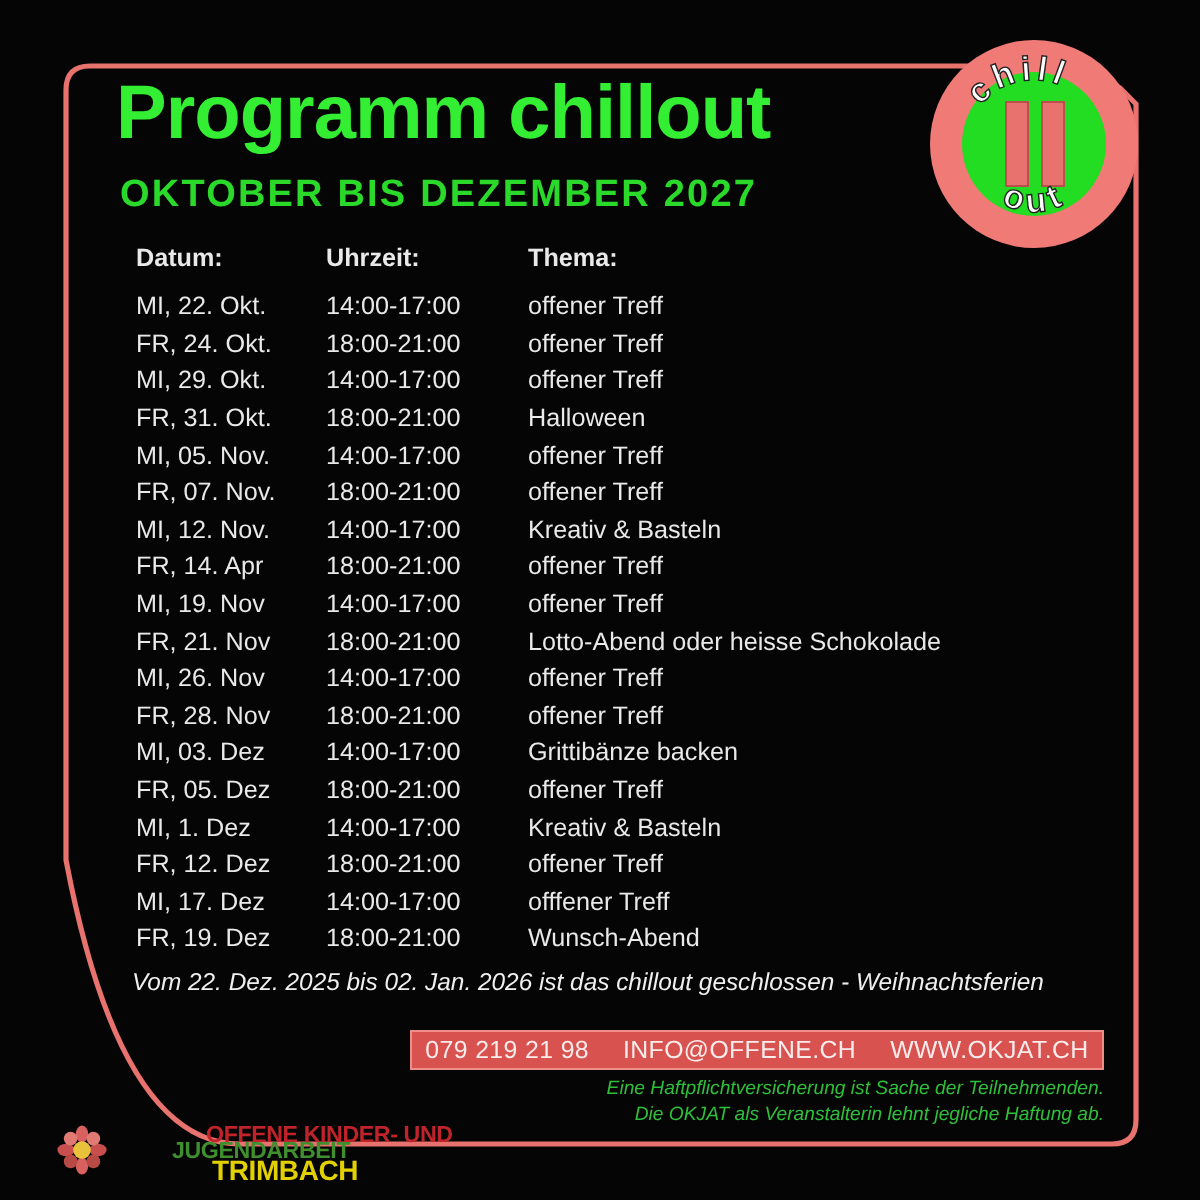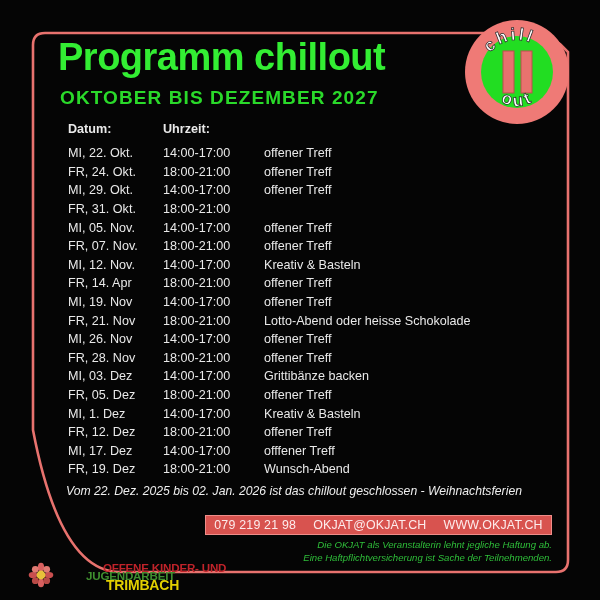--- a/index.html
+++ b/index.html
@@ -218,40 +218,42 @@
       <text font-family="Liberation Sans, sans-serif" font-size="17" font-weight="bold" fill="#ffffff" stroke="#222222" stroke-width="0.7" letter-spacing="3">
         <textPath href="#arcBot" startOffset="33%">out</textPath>
       </text>
     </svg>
   </div>
 
   <div class="schedule">
     <div class="sched-row sched-head">
       <div class="cell col-date">Datum:</div>
       <div class="cell col-time">Uhrzeit:</div>
+      <div class="cell col-topic">Thema:</div>
     </div>
 
     <div class="sched-row">
       <div class="cell col-date">MI, 22. Okt.</div>
       <div class="cell col-time">14:00-17:00</div>
       <div class="cell col-topic">offener Treff</div>
     </div>
     <div class="sched-row">
       <div class="cell col-date">FR, 24. Okt.</div>
       <div class="cell col-time">18:00-21:00</div>
       <div class="cell col-topic">offener Treff</div>
     </div>
     <div class="sched-row">
       <div class="cell col-date">MI, 29. Okt.</div>
       <div class="cell col-time">14:00-17:00</div>
       <div class="cell col-topic">offener Treff</div>
     </div>
     <div class="sched-row">
       <div class="cell col-date">FR, 31. Okt.</div>
       <div class="cell col-time">18:00-21:00</div>
+      <div class="cell col-topic">Halloween</div>
     </div>
     <div class="sched-row">
       <div class="cell col-date">MI, 05. Nov.</div>
       <div class="cell col-time">14:00-17:00</div>
       <div class="cell col-topic">offener Treff</div>
     </div>
     <div class="sched-row">
       <div class="cell col-date">FR, 07. Nov.</div>
       <div class="cell col-time">18:00-21:00</div>
       <div class="cell col-topic">offener Treff</div>
@@ -315,27 +317,27 @@
       <div class="cell col-date">FR, 19. Dez</div>
       <div class="cell col-time">18:00-21:00</div>
       <div class="cell col-topic">Wunsch-Abend</div>
     </div>
   </div>
 
   <div class="holiday-note">Vom 22. Dez. 2025 bis 02. Jan. 2026 ist das chillout geschlossen - Weihnachtsferien</div>
 
   <div class="contact-band">
     <span>079 219 21 98</span>
-    <span>OKJAT@OKJAT.CH</span>
+    <span>INFO@OFFENE.CH</span>
     <span>WWW.OKJAT.CH</span>
   </div>
 
   <div class="disclaimer">
+    <div>Eine Haftpflichtversicherung ist Sache der Teilnehmenden.</div>
     <div>Die OKJAT als Veranstalterin lehnt jegliche Haftung ab.</div>
-    <div>Eine Haftpflichtversicherung ist Sache der Teilnehmenden.</div>
   </div>
 
   <div class="okjat-logo">
     <svg class="okjat-mark" viewBox="0 0 26 26" xmlns="http://www.w3.org/2000/svg">
       <g>
         <ellipse cx="13" cy="5" rx="3.1" ry="4.3" fill="#d8605f"></ellipse>
         <ellipse cx="13" cy="21" rx="3.1" ry="4.3" fill="#d8605f"></ellipse>
         <ellipse cx="5" cy="13" rx="4.3" ry="3.1" fill="#c94f4f"></ellipse>
         <ellipse cx="21" cy="13" rx="4.3" ry="3.1" fill="#c94f4f"></ellipse>
         <ellipse cx="7.3" cy="7.3" rx="3.4" ry="3.4" fill="#e07a72"></ellipse>

